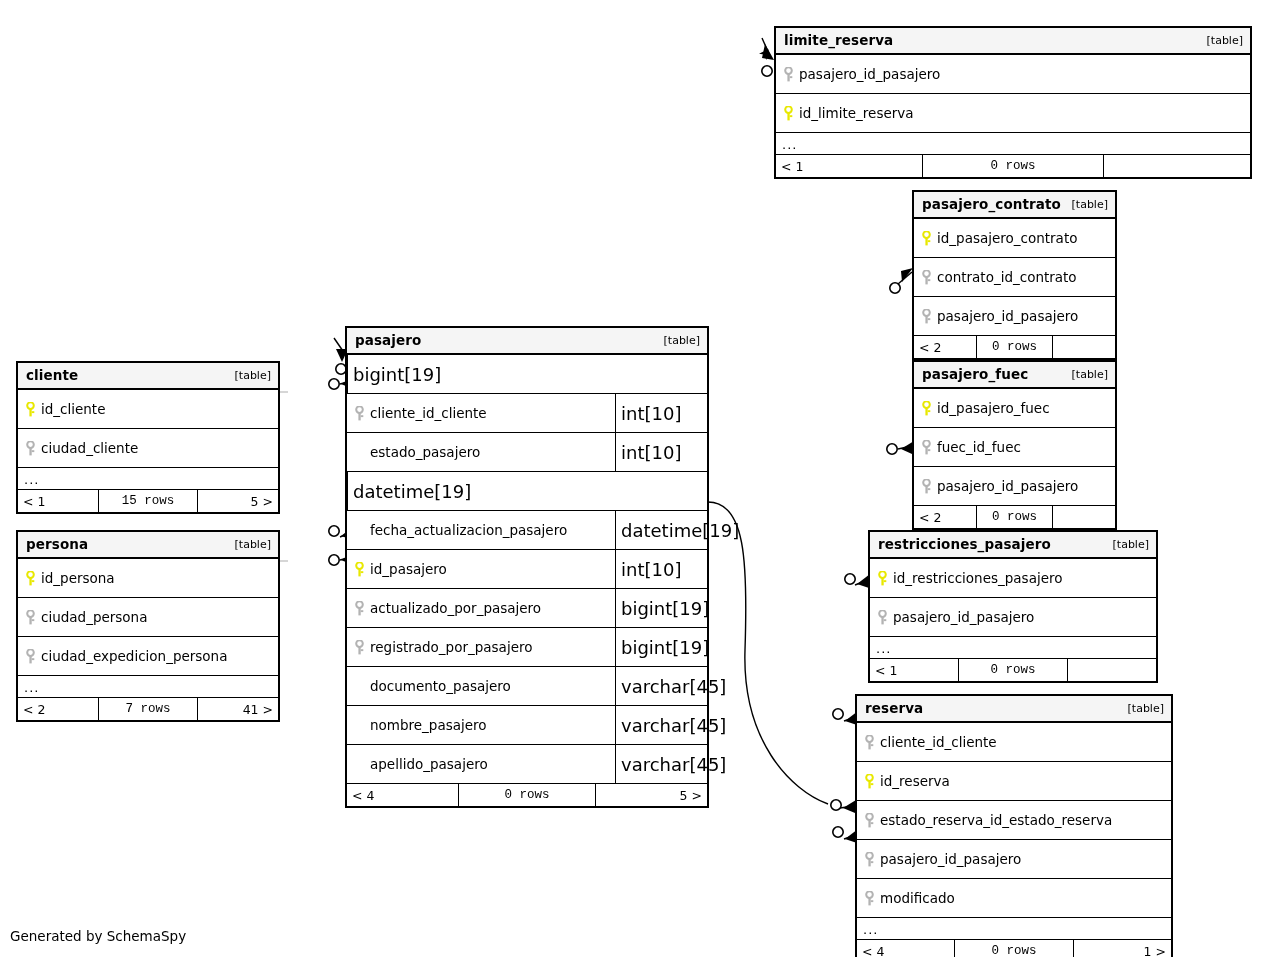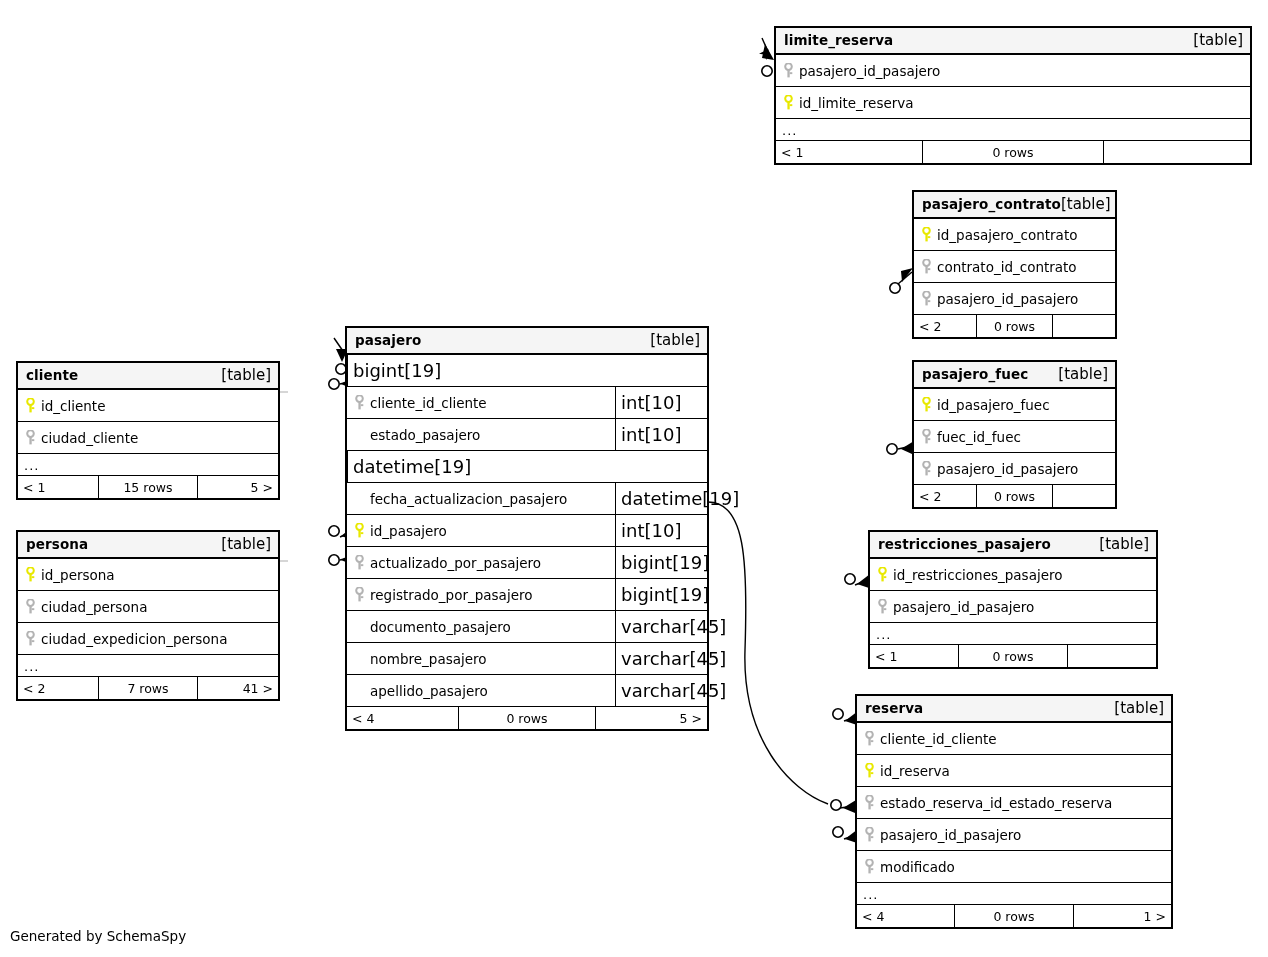--- a/index.html
+++ b/index.html
@@ -40,30 +40,30 @@
     border-bottom: 2px solid #000000;
     padding: 3px 7px 4px 8px;
     height: 27px;
   }
   .tbl-name {
     font-weight: bold;
     font-size: 13.5px;
     letter-spacing: 0.1px;
   }
   .tbl-tag {
-    font-size: 15px;
+    font-size: 11px;
     color: #000;
     font-weight: normal;
   }
 
   .tbl-row {
     display: flex;
     align-items: stretch;
     border-bottom: 1px solid #000000;
-    height: 32px;
+    height: 39px;
   }
   .tbl-row:last-of-type { border-bottom: 2px solid #000000; }
   .tbl-row.ellipsis-row { height: 22px; }
 
   .col-name {
     flex: 1 1 auto;
     display: flex;
     align-items: center;
     padding-left: 7px;
     gap: 5px;
@@ -107,21 +107,21 @@
     font-size: 12.5px;
   }
   .foot-cell {
     display: flex;
     align-items: center;
     border-left: 1px solid #000;
     padding: 0 5px;
   }
   .foot-cell:first-child { border-left: none; }
   .foot-left  { flex: 1 1 0; justify-content: flex-start; }
-  .foot-mid   { flex: 1.25 1 0; justify-content: center; }
+  .foot-mid   { flex: 1.25 1 0; justify-content: center; font-family: Liberation Mono, monospace; }
   .foot-right { flex: 1 1 0; justify-content: flex-end; }
 
   .credit {
     position: absolute;
     left: 10px;
     top: 928px;
     font-size: 13.5px;
     color: #000000;
     white-space: nowrap;
   }

